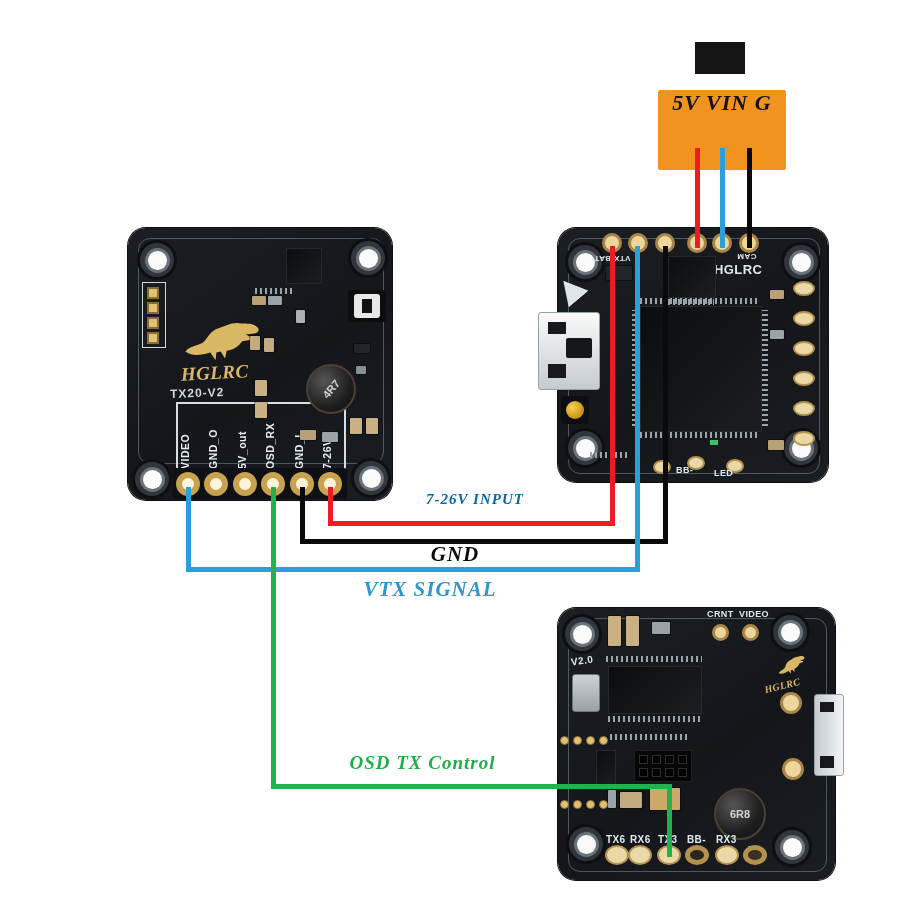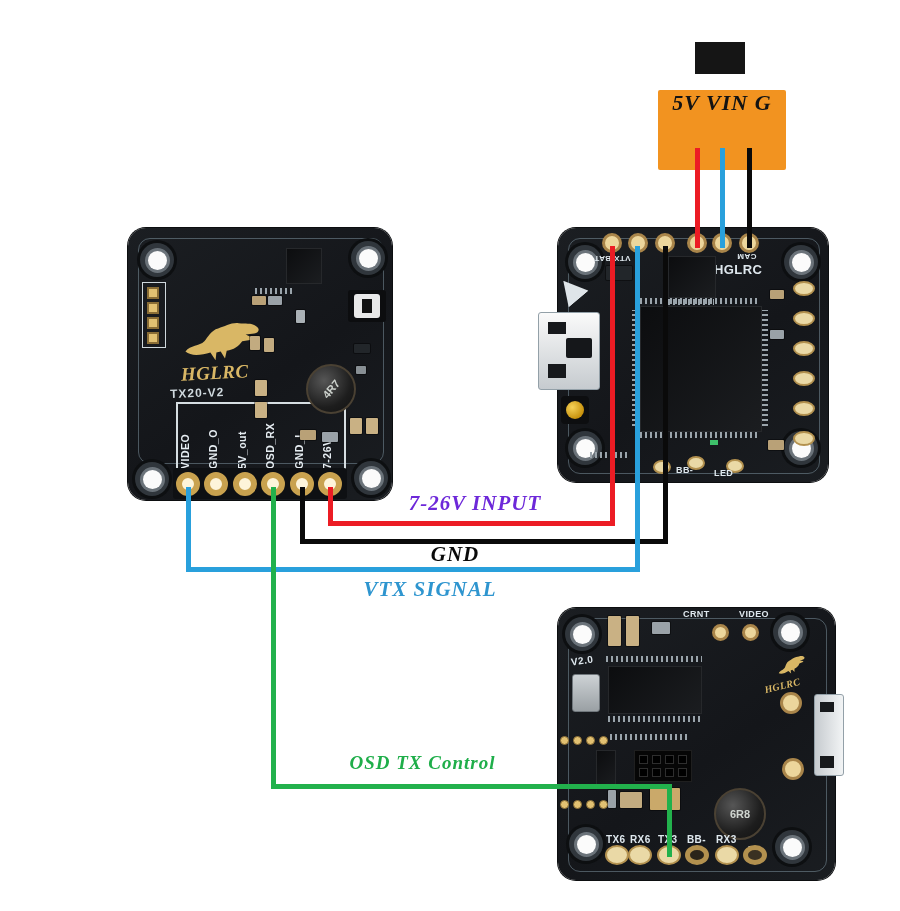--- a/index.html
+++ b/index.html
@@ -201,41 +201,41 @@
   <div class="wire" style="left: 300px; top: 487px; width: 5px; height: 57px; background: rgb(10, 10, 10);"></div>
 
   <div class="wire" style="left: 635px; top: 246px; width: 5px; height: 326px; background: rgb(41, 160, 220);"></div>
   <div class="wire" style="left: 186px; top: 567px; width: 454px; height: 5px; background: rgb(41, 160, 220);"></div>
   <div class="wire" style="left: 186px; top: 487px; width: 5px; height: 85px; background: rgb(41, 160, 220);"></div>
 
   <div class="wire" style="left: 271px; top: 487px; width: 5px; height: 301px; background: rgb(34, 177, 76);"></div>
   <div class="wire" style="left: 271px; top: 784px; width: 401px; height: 5px; background: rgb(34, 177, 76);"></div>
   <div class="wire" style="left: 667px; top: 784px; width: 5px; height: 73px; background: rgb(34, 177, 76);"></div>
 
-  <div class="wlabel" style="left: 350px; top: 491px; width: 250px; font-size: 21px; color: #6d28d9;">7-26V INPUT</div>
+  <div class="wlabel" style="left: 350px; top: 491px; width: 250px; font-size: 15px; color: #0369a1;">7-26V INPUT</div>
   <div class="wlabel" style="left: 395px; top: 542px; width: 120px; font-size: 21px; color: rgb(10, 10, 10);">GND</div>
   <div class="wlabel" style="left: 305px; top: 752px; width: 235px; font-size: 19px; color: rgb(31, 174, 74);">OSD TX Control</div>
   <div class="wlabel" style="left: 330px; top: 577px; width: 200px; font-size: 21px; color: rgb(46, 149, 207);">VTX SIGNAL</div>
 
   <div class="board" style="left:558px;top:608px;width:277px;height:272px;"></div>
   <div class="silk" style="left:568px;top:618px;width:257px;height:252px;"></div>
   <div class="hole" style="left:565px;top:617px;">
       <div class="bore"></div>
     </div>
   <div class="hole" style="left:773px;top:615px;">
       <div class="bore"></div>
     </div>
   <div class="hole" style="left:569px;top:827px;">
       <div class="bore"></div>
     </div>
   <div class="hole" style="left:775px;top:830px;">
       <div class="bore"></div>
     </div>
 
-  <div class="sk" style="left:683px;top:609px;font-size:9px;">CRNT</div>
+  <div class="sk" style="left:707px;top:609px;font-size:9px;">CRNT</div>
   <div class="sk" style="left:739px;top:609px;font-size:9px;">VIDEO</div>
   <div class="pad-round" style="left:712px;top:624px;width:17px;height:17px;"></div>
   <div class="pad-round" style="left:742px;top:624px;width:17px;height:17px;"></div>
 
   <div class="sk" style="left:571px;top:655px;font-size:10px;transform:rotate(-8deg);">V2.0</div>
   <div class="abs" style="left:572px;top:674px;width:26px;height:36px;background:linear-gradient(180deg,#cdd2d5,#9aa0a4);border:1px solid #70777c;border-radius:3px;"></div>
   <div class="smd" style="left:608px;top:616px;width:13px;height:30px;background:#c9b184;"></div>
   <div class="smd" style="left:626px;top:616px;width:13px;height:30px;background:#c9b184;"></div>
   <div class="smd" style="left:652px;top:622px;width:18px;height:12px;background:#9aa2a8;"></div>
   <div class="stripe" style="left:606px;top:656px;width:96px;"></div>

